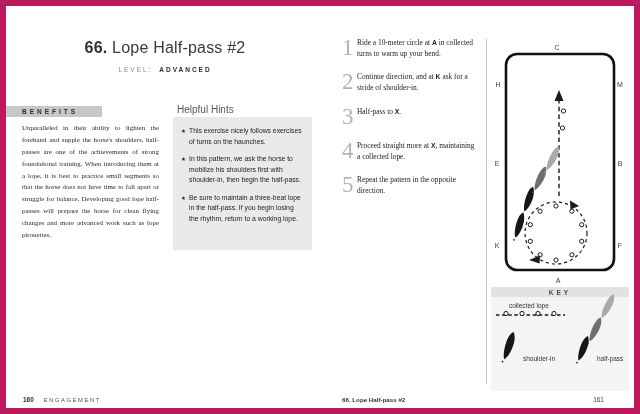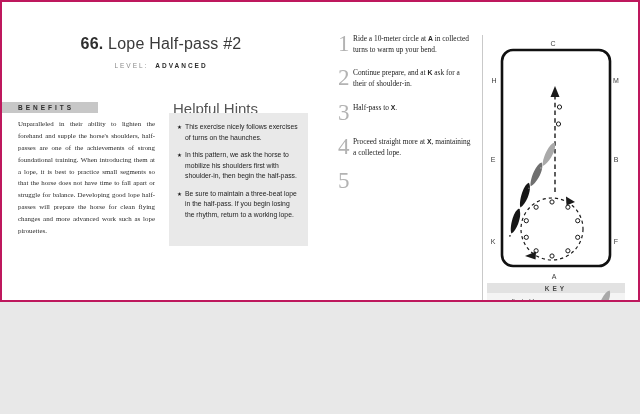--- a/index.html
+++ b/index.html
@@ -1,34 +1,34 @@
 <!DOCTYPE html>
 <html><head>
 <meta charset="utf-8">
 <style>
   html,body{margin:0;padding:0;background:#e8e8e8;}
-  .screen{position:relative;width:640px;height:302px;background:#fff;border:2px solid #be185d;
+  .screen{position:relative;width:640px;height:414px;background:#fff;border:6px solid #be185d;
           box-sizing:border-box;overflow:hidden;font-family:"Liberation Sans",sans-serif;color:#222;}
 
   
   .title-block{position:absolute;left:0;top:33px;width:318px;text-align:center;}
   .title{font-size:16px;color:#3a3a3a;letter-spacing:.2px;}
   .title .num{font-weight:bold;color:#2e2e2e;}
   .level{margin-top:9px;font-size:6.5px;letter-spacing:2px;}
   .level .lbl{color:#8a8a8a;}
   .level .val{font-weight:bold;color:#2b2b2b;margin-left:3px;}
 
   .benefits-bar{position:absolute;left:0;top:100px;width:96px;height:11px;background:#c7c7c7;
                 line-height:11px;padding-left:16px;box-sizing:border-box;
                 font-size:6.5px;font-weight:bold;letter-spacing:3px;color:#2d2d2d;}
   .benefits-text{position:absolute;left:16px;top:116px;width:137px;margin:0;
                  font-family:"Liberation Serif",serif;font-size:6.9px;line-height:1.72;
                  text-align:justify;color:#2a2a2a;}
 
-  .hints-title{position:absolute;left:171px;top:98px;font-size:15px;color:#555;}
+  .hints-title{position:absolute;left:171px;top:98px;font-size:10px;color:#555;}
   .hints-box{position:absolute;left:167px;top:111px;width:139px;height:133px;background:#e9e9e9;
              box-sizing:border-box;padding:9px 8px 8px 8px;}
   .hint{display:flex;margin-bottom:7px;font-size:6.8px;line-height:1.55;color:#232323;}
   .hint .star{flex:0 0 8px;font-size:5.5px;padding-top:1px;color:#1c1c1c;}
 
   
   .steps{position:absolute;left:336px;top:30px;width:136px;}
   .step{display:flex;margin-bottom:11px;}
   .step-num{flex:0 0 15px;font-family:"Liberation Serif",serif;font-size:23px;line-height:1;
             color:#b3b3b3;}
@@ -88,32 +88,33 @@
       </div>
     </div>
 
   <div class="steps">
       <div class="step">
         <div class="step-num">1</div>
         <div class="step-text"><span>Ride a 10-meter circle at </span><b>A</b><span> in collected turns to warm up your bend.</span></div>
       </div>
       <div class="step">
         <div class="step-num">2</div>
-        <div class="step-text"><span>Continue prepare, and at </span><b>K</b><span> ask for a their of shoulder-in.</span></div>
+        <div class="step-text"><span>Continue direction, and at </span><b>K</b><span> ask for a stride of shoulder-in.</span></div>
       </div>
       <div class="step">
         <div class="step-num">3</div>
         <div class="step-text"><span>Half-pass to </span><b>X</b><span>.</span></div>
       </div>
       <div class="step">
         <div class="step-num">4</div>
         <div class="step-text"><span>Proceed straight more at </span><b>X</b><span>, maintaining a collected lope.</span></div>
       </div>
       <div class="step">
         <div class="step-num">5</div>
+        <div class="step-text"><span>Repeat the pattern in the opposite direction.</span></div>
       </div>
     </div>
 
   <div class="divider"></div>
 
   <svg class="diagram-svg" width="156" height="360" viewBox="0 0 156 360">
     <defs>
       <g id="horse-shape">
         <path d="M6.2,0.5 C8.6,3.5 9.3,9 8,15.5 C7,20.5 5.2,24.5 3,26.5 C1.6,24 0.8,18.5 1.6,11.5 C2.3,5.5 4,1.8 6.2,0.5 Z"></path>
         <path d="M3.2,26.8 C2.4,28.2 1.6,29.2 0.6,30.2" fill="none" stroke="inherit" stroke-width="1.1" stroke-linecap="round"></path>

